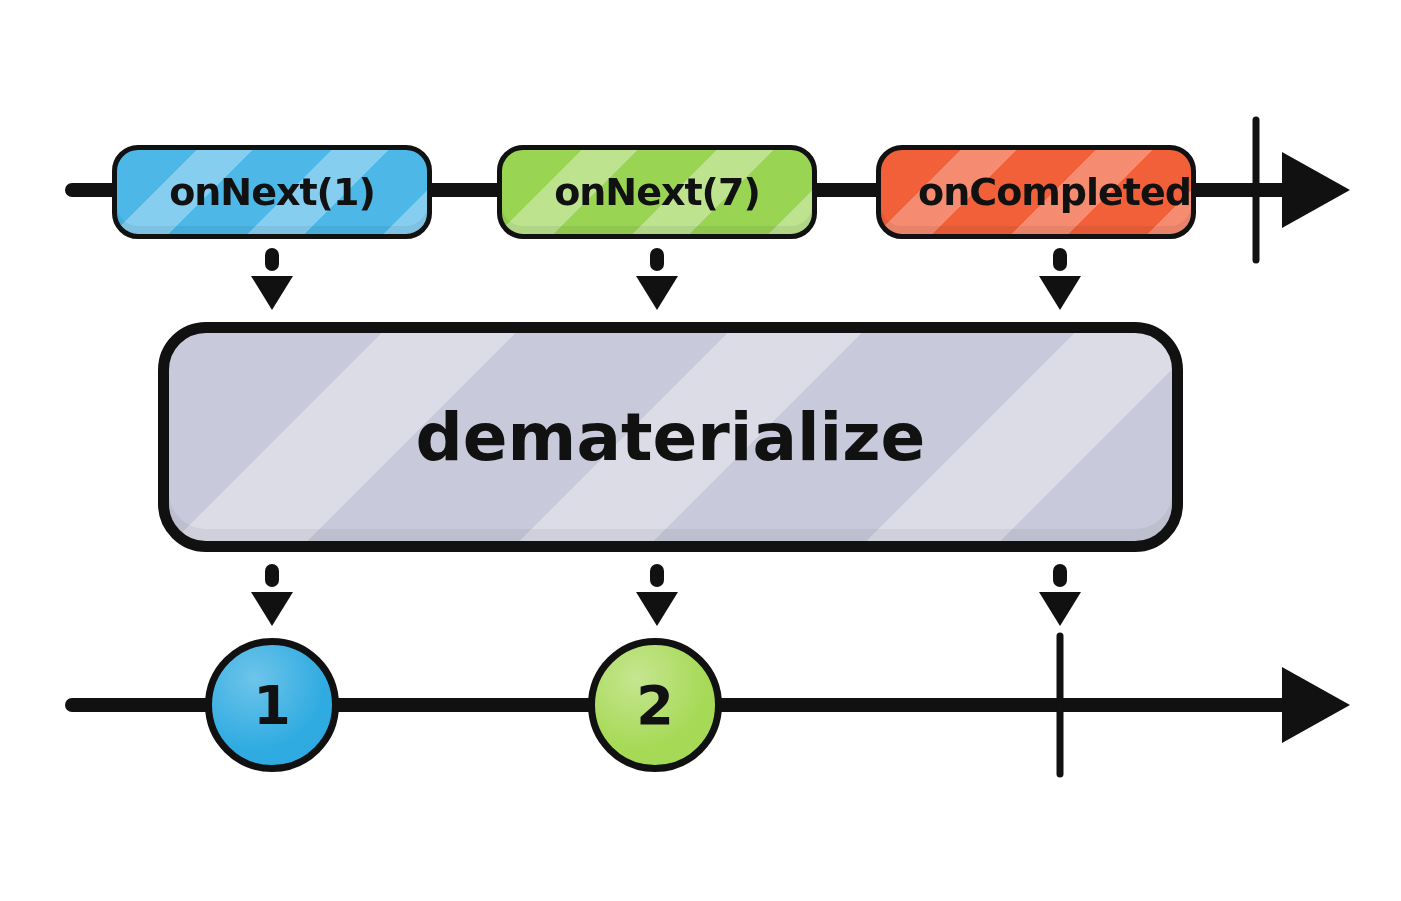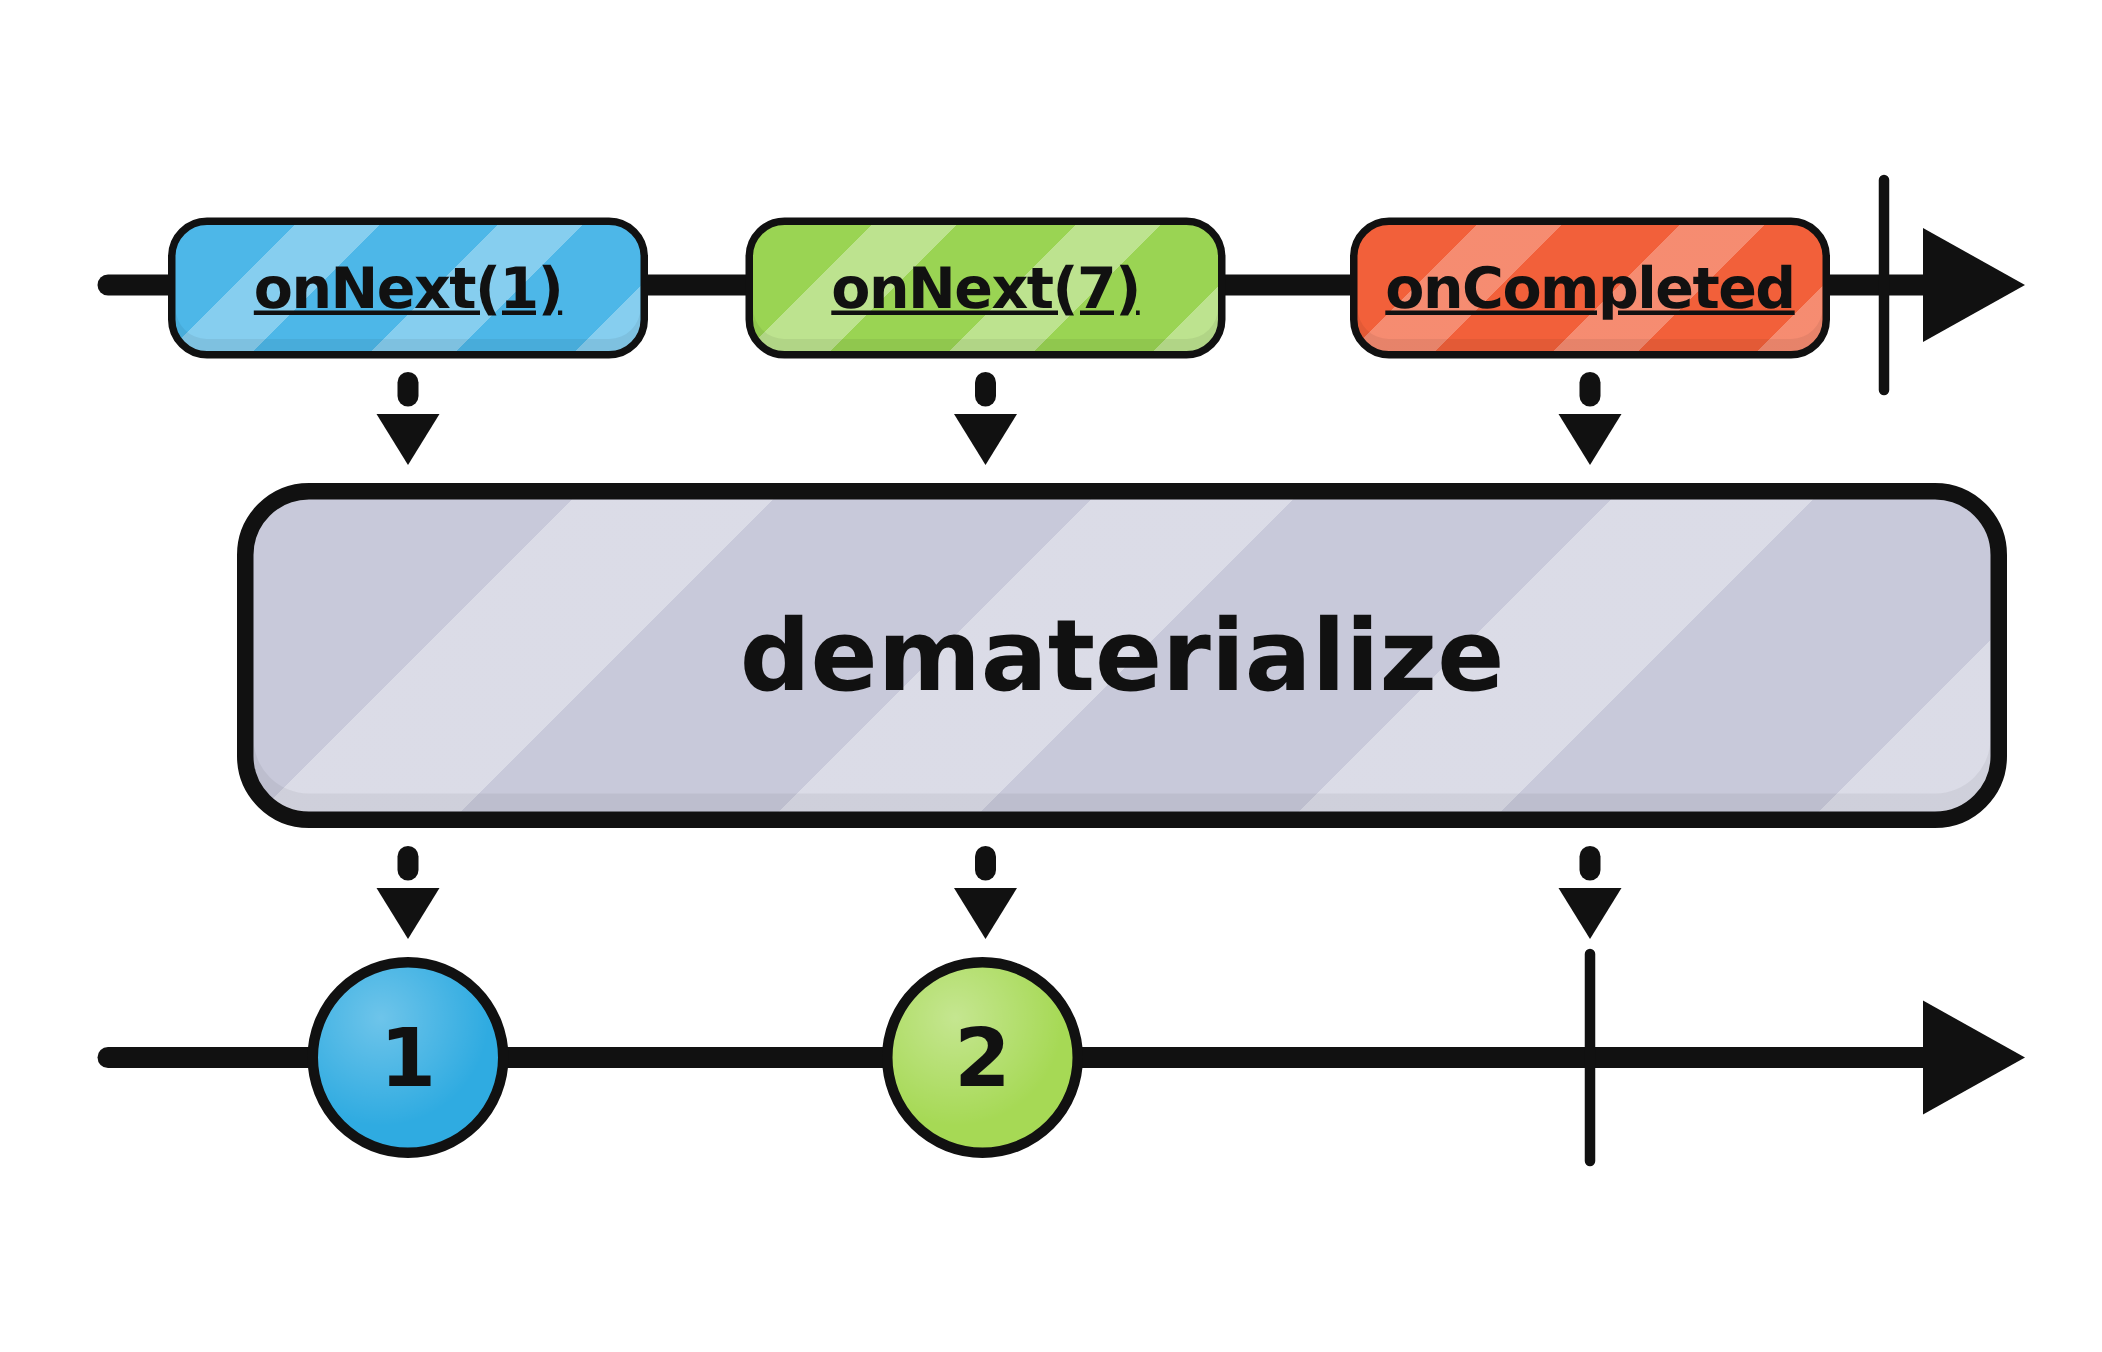--- a/index.html
+++ b/index.html
@@ -41,39 +41,39 @@
       rgba(255,255,255,0) 0 56px,
       rgba(255,255,255,0.32) 56px 96px), #4db7e8;
   }
   .pill-green {
     left: 497px;
     background: repeating-linear-gradient(135deg,
       rgba(255,255,255,0) 0 56px,
       rgba(255,255,255,0.35) 56px 96px), #9ad453;
   }
   .pill-orange {
-    left: 900px;
+    left: 876px;
     background: repeating-linear-gradient(135deg,
       rgba(255,255,255,0) 0 56px,
       rgba(255,255,255,0.28) 56px 96px), #f2603a;
+    justify-content: flex-end;
   }
   .pill-label {
     font-size: 38px;
     font-weight: bold;
     color: #111111;
     letter-spacing: -1px;
     white-space: nowrap;
-    text-decoration: underline;
   }
   
   .op-box {
     position: absolute;
     left: 158px;
     top: 322px;
-    width: 1180px;
+    width: 1025px;
     height: 230px;
     box-sizing: border-box;
     border: 11px solid #111111;
     border-radius: 48px;
     background: repeating-linear-gradient(135deg,
       rgba(255,255,255,0) 0 150px,
       rgba(255,255,255,0.35) 150px 245px), #c8c9da;
     display: flex;
     align-items: center;
     justify-content: center;

